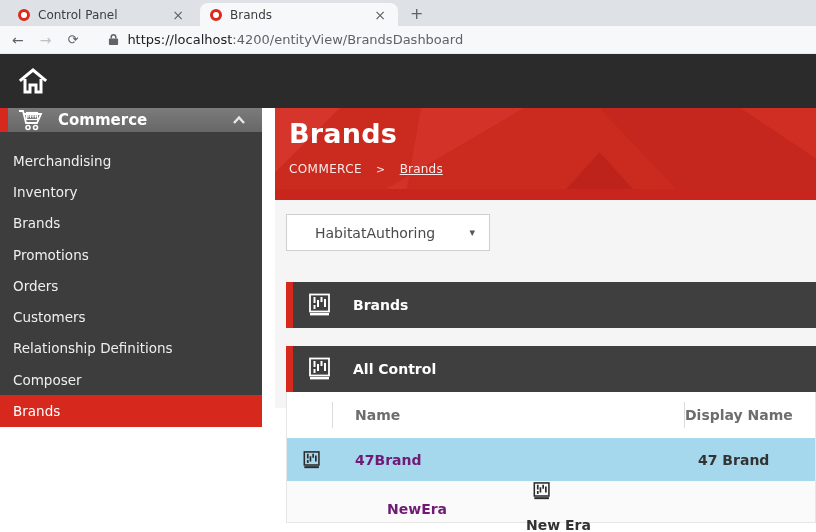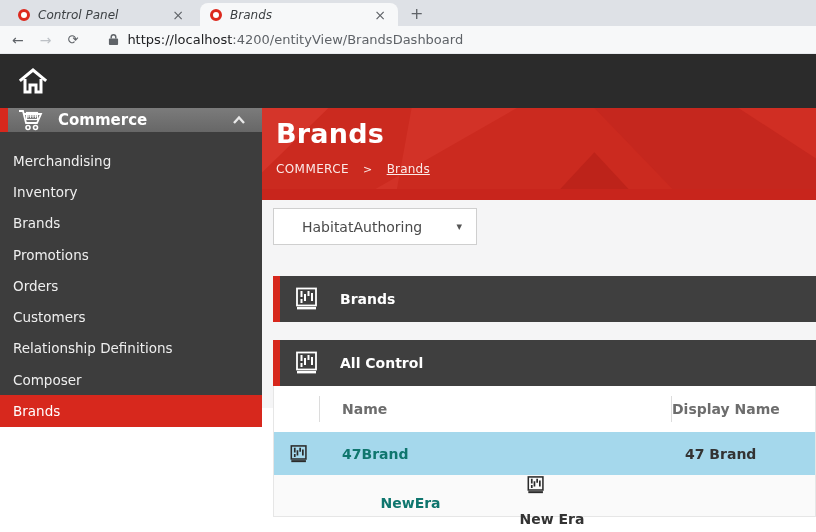--- a/index.html
+++ b/index.html
@@ -7,38 +7,38 @@
               font-family:"DejaVu Sans","Liberation Sans",sans-serif; }
 
   
   .tabstrip { position:relative; height:26px; background:#dee1e6; }
   .tab { position:absolute; top:3px; height:23px; display:flex; align-items:center;
          padding:0 8px 0 10px; font-size:12px; color:#3c4043; }
   .tab.inactive { left:8px; width:188px; }
   .tab.active { left:200px; width:198px; background:#f7f8f9; border-radius:8px 8px 0 0; }
   .tab .favicon { width:12px; height:12px; border:3px solid #dc291e; border-radius:50%;
                   background:#fff; margin-right:8px; flex:0 0 auto; }
-  .tab .tab-title { flex:1; white-space:nowrap; overflow:hidden;font-style:italic; }
+  .tab .tab-title { flex:1; white-space:nowrap; overflow:hidden; }
   .tab .tab-close { color:#5f6368; font-size:14px; padding:0 4px; cursor:pointer; }
   .new-tab { position:absolute; left:404px; top:2px; font-size:16px; color:#5f6368; padding:2px 6px; }
 
   .toolbar { height:28px; background:#f7f8f9; display:flex; align-items:center;
              border-bottom:1px solid #e8eaed; padding-left:12px; }
   .nav-ico { font-size:14px; color:#5f6368; margin-right:16px; }
   .nav-ico.disabled { color:#bdc1c6; }
   .reload { font-size:13px; }
   .lock-icon { margin:0 8px 0 14px; display:flex; }
   .url { font-size:13px; color:#202124; white-space:nowrap; }
   .url .muted { color:#5f6368; }
 
   
   .topbar { height:54px; background:#2b2b2b; display:flex; align-items:center; padding-left:17px; }
 
   
-  .app-body { display:flex; height:300px; }
+  .app-body { display:flex; height:300px;gap:13px; }
 
   
   .sidebar { width:262px; background:#3d3d3d; flex:0 0 auto; display:flex; flex-direction:column; }
   .side-head { height:44px; background:linear-gradient(#7b7b7b,#676767);
                border-left:8px solid #d7281d; display:flex; align-items:center; padding:0 16px 0 10px; }
   .side-head .cart { margin-right:14px; display:flex; }
   .side-head .side-title { color:#fff; font-weight:bold; font-size:15px; flex:1; }
   .side-items { padding-top:13px; }
   .side-item { height:31.3px; display:flex; align-items:center; padding-left:13px;
                color:#efefef; font-size:13.5px; cursor:pointer; }
@@ -55,21 +55,21 @@
   .tri4 { background:#c5271e; clip-path:polygon(60% 0, 100% 0, 100% 100%, 76% 100%); }
   .tri5 { background:#d02e23; clip-path:polygon(86% 0, 100% 55%, 100% 0); }
   .red-strip { position:absolute; left:0; right:0; bottom:0; height:11px; background:#c8251c; }
   .red-content { position:relative; padding:10px 0 0 14px; }
   .page-title { color:#fff; font-size:27px; font-weight:bold; letter-spacing:.2px; }
   .breadcrumb { margin-top:13px; font-size:12px; color:#fbeae8; letter-spacing:.4px; display:flex; align-items:center; }
   .breadcrumb .sep { margin:0 14px; font-size:11px; }
   .breadcrumb .crumb-link { color:#fbeae8; text-decoration:underline; letter-spacing:.2px; }
 
   .content { padding-left:11px; }
-  .storefront { margin-top:8px; width:204px; height:37px; background:#fff;
+  .storefront { margin-top:14px; width:204px; height:37px; background:#fff;
                 border:1px solid #cfcfcf; display:flex; align-items:center;
                 padding:0 14px 0 28px; font-size:14px; color:#4a4a4a; cursor:pointer; }
   .storefront .sel-text { flex:1; }
   .storefront .caret { font-size:11px; color:#555; }
 
   .panel { margin-top:31px; height:46px; background:#3f3f3f; border-left:7px solid #d7281d;
            display:flex; align-items:center; padding-left:14px; }
   .panel.second { margin-top:18px; }
   .panel .panel-title { color:#fff; font-weight:bold; font-size:14px; margin-left:20px; }
 
@@ -79,21 +79,21 @@
   .thead .col-name { width:352px; border-left:1px solid #dcdcdc; padding-left:22px;
                      height:26px; display:flex; align-items:center; }
   .thead .col-display { flex:1; border-left:1px solid #dcdcdc; 
                         height:26px; display:flex; align-items:center; }
   .trow { display:flex; align-items:center; padding-left:15px; font-size:14px; color:#333; }
   .trow.selected { background:#a5d8ec; height:43px; }
   .trow.plain { background:#fafafa; height:41px;flex-direction:column; }
   .trow .cell-icon { width:53px; display:flex; align-items:center; }
   .trow .cell-name { width:343px; }
   .trow .cell-display { flex:1; }
-  .brand-link { color:#0f766e; text-decoration:none; cursor:pointer; }
+  .brand-link { color:#701a75; text-decoration:none; cursor:pointer; }
 </style>
 </head>
 <body>
 
 <div class="tabstrip">
   <div class="tab inactive">
     <span class="favicon"></span>
     <span class="tab-title">Control Panel</span>
     <span class="tab-close">×</span>
   </div>

